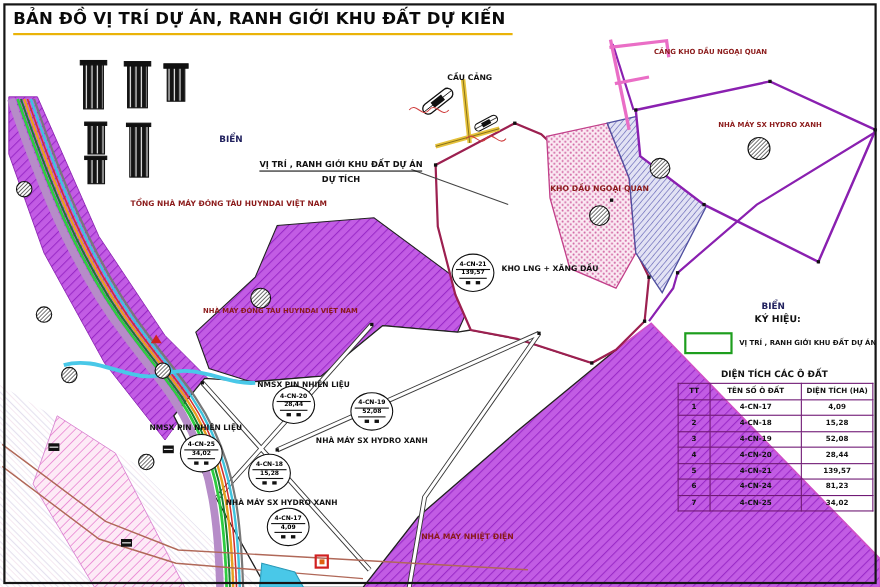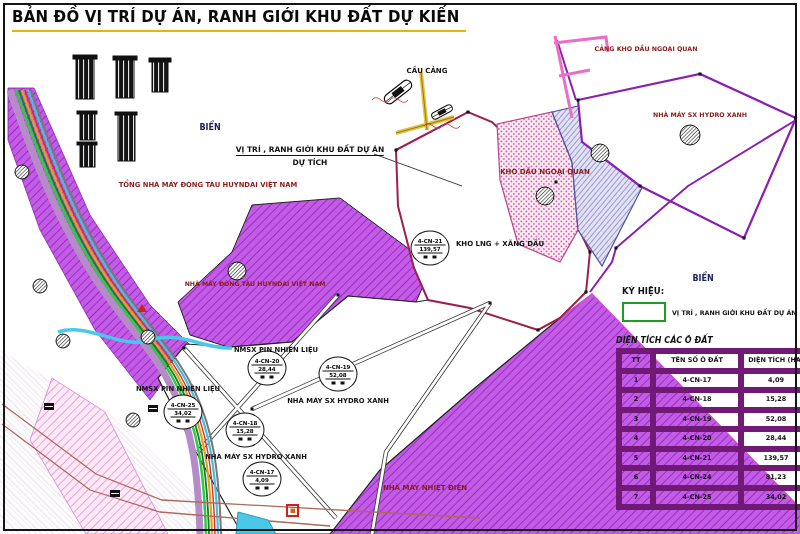--- a/index.html
+++ b/index.html
@@ -11,27 +11,27 @@
   .red{color:#8b1a1a;} .navy{color:#21215e;margin-top:40px;} .blk{color:#111;}
   .callout{position:absolute;left:310px;top:156px;transform:translate(-50%,-50%);text-align:center;z-index:12;}
   .callout .c1{font-size:7.5px;font-weight:bold;color:#111;border-bottom:1px solid #111;padding-bottom:1px;white-space:nowrap;}
   .callout .c2{font-size:7.5px;font-weight:bold;color:#111;margin-top:2px;}
   .stamp{position:absolute;transform:translate(-50%,-50%);width:37px;height:33px;border:1.5px solid #111;border-radius:50%;background:#fff;display:flex;flex-direction:column;align-items:center;justify-content:center;z-index:8;}
   .s-code{font-size:5.5px;font-weight:bold;border-bottom:1px solid #111;width:82%;text-align:center;line-height:1.25;}
   .s-area{font-size:5.5px;font-weight:bold;border-bottom:1px solid #111;width:68%;text-align:center;line-height:1.25;}
   .s-bot{display:flex;gap:5px;padding-top:1.5px;}
   .s-bot i{width:4px;height:3px;background:#111;display:block;}
   .panel{position:absolute;left:616px;top:286px;width:176px;z-index:20;}
-  .ky-hieu{font-size:8.5px;font-weight:bold;color:#111;margin-left:6px;}
+  .ky-hieu{font-size:8.5px;font-weight:bold;color:#111;margin-left:6px;text-align:center;}
   .legend-row{display:flex;align-items:center;margin:6px 0 0 6px;}
   .legend-box{width:40px;height:16px;background:#fff;border:2px solid #1e9e1e;flex:0 0 auto;}
   .legend-text{font-size:6.3px;font-weight:bold;color:#111;margin-left:6px;white-space:nowrap;}
-  .tbl-title{font-size:8px;font-weight:bold;color:#111;text-align:left;margin:14px 0 3px 0;font-style:italic;}
+  .tbl-title{font-size:8px;font-weight:bold;color:#111;text-align:center;margin:14px 0 3px 0;}
   table.area{border-collapse:collapse;width:172px;table-layout:fixed;}
-  table.area td,table.area th{border:6px solid #701a75;font-size:6.5px;font-weight:bold;color:#111;text-align:center;padding:3.2px 1px;line-height:1.1;}
+  table.area td,table.area th{border:1px solid #701a75;font-size:6.5px;font-weight:bold;color:#111;text-align:center;padding:3.2px 1px;line-height:1.1;}
   .cw1{width:26px;} .cw2{width:80px;margin-top:16px;} .cw3{width:62px;}
 </style>
 </head>
 <body>
 
 <div class="page">
 
   <svg class="map" width="800" height="534" viewBox="0 0 800 534">
     <defs>
       <pattern id="purpleH" width="6" height="6" patternUnits="userSpaceOnUse" patternTransform="rotate(45)">

